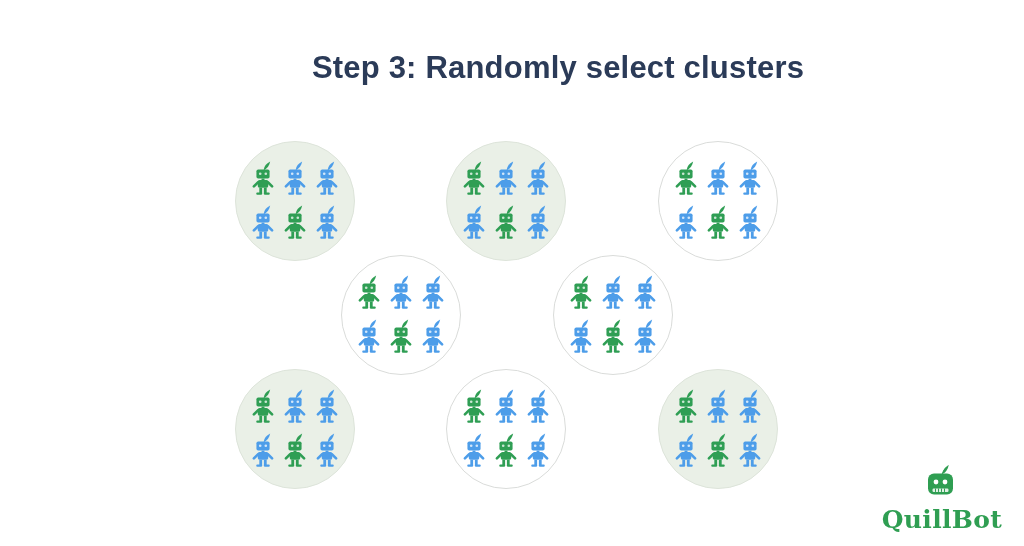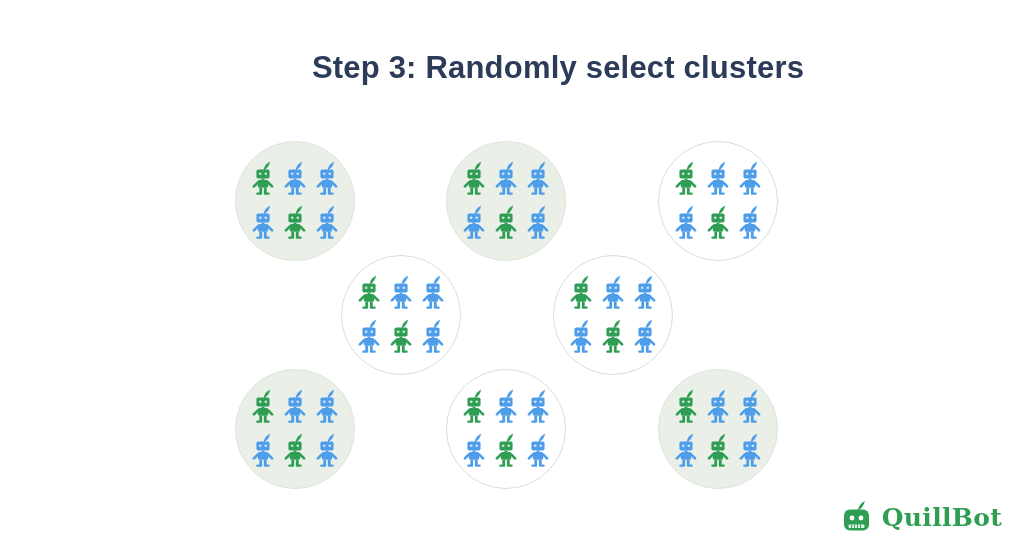--- a/index.html
+++ b/index.html
@@ -60,20 +60,21 @@
     height: 42px;
     display: block;
   }
   .logo {
     position: absolute;
     right: 22px;
     bottom: 12px;
     display: flex;
     align-items: center;
     gap: 7px;
+    flex-direction: column;
   }
   .logo-icon {
     width: 34px;
     height: 34px;
     display: block;
   }
   .logo-text {
     font-family: "DejaVu Serif", serif;
     font-size: 25px;
     font-weight: 600;

